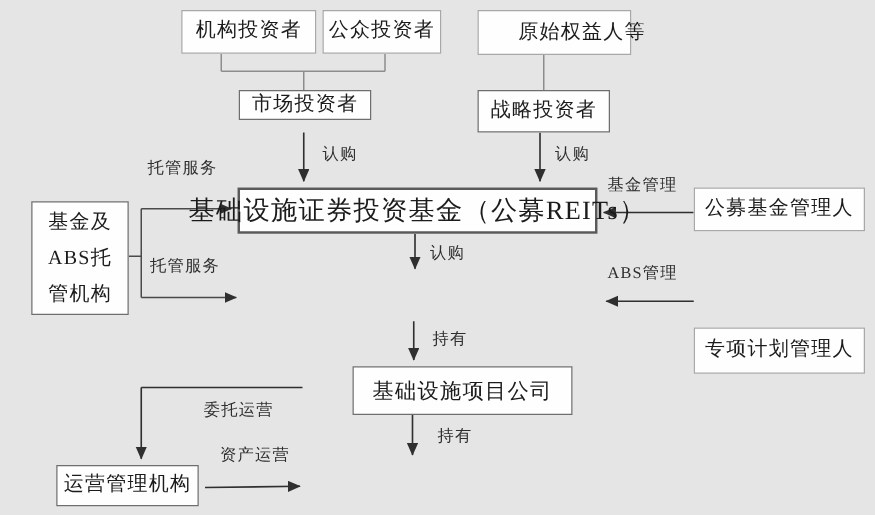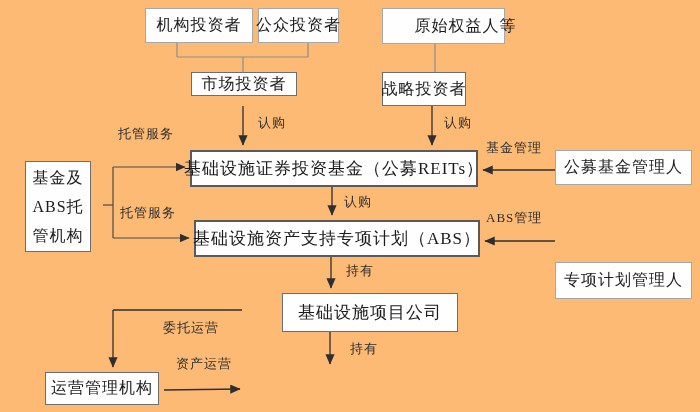--- a/index.html
+++ b/index.html
@@ -1,56 +1,56 @@
 <!DOCTYPE html>
 <html><head>
 <meta charset="utf-8">
 <style>
   html,body{margin:0;padding:0;background:#ffffff;}
   #stage{
     position:relative;
     width:700px;height:412px;
-    background:#fdba74;
+    background:#e5e5e5;
     font-family:"Liberation Serif","DejaVu Serif",serif;
     color:#1b1b1b;
     overflow:hidden;
   }
   #wires{position:absolute;left:0;top:0;width:700px;height:412px;}
   .box{
     position:absolute;
     display:flex;align-items:center;justify-content:center;
     text-align:center;
     background:#fefefe;
     border:1px solid #8f8f8f;
     font-size:16px;
     letter-spacing:1px;
     line-height:1.15;
     box-sizing:border-box;
     white-space:nowrap;
   }
   .box.light{border-color:#a8a8a8;}
-  .box.strong{border-width:2px;border-color:#5a5a5a;font-size:17px;}
+  .box.strong{border-width:2px;border-color:#5a5a5a;font-size:21px;}
   .box.mid{border-color:#6e6e6e;}
   .box.multiline{flex-direction:column;white-space:normal;}
   .box.multiline span{display:block;line-height:29px;}
   .edge-label{
     position:absolute;
     font-size:13px;
     color:#2e2e2e;
     letter-spacing:1px;
     white-space:nowrap;
   }
   
   #n-institutional{left:145px;top:8px;width:108px;height:35px;}
-  #n-public{left:258px;top:8px;width:81px;height:35px;}
+  #n-public{left:258px;top:8px;width:95px;height:35px;}
   #n-original{left:382px;top:8px;width:123px;height:36px;padding-left:44px;}
   #n-market{left:191px;top:72px;width:106px;height:24px;}
-  #n-strategic{left:382px;top:72px;width:84px;height:34px;}
+  #n-strategic{left:382px;top:72px;width:106px;height:34px;}
   #n-reits{left:190px;top:150px;width:288px;height:37px;}
-  #n-custodian{left:25px;top:161px;width:66px;height:91px;font-size:16px;}
+  #n-custodian{left:25px;top:161px;width:78px;height:91px;font-size:16px;}
   #n-fund-manager{left:555px;top:150px;width:137px;height:35px;}
   #n-abs{left:194px;top:220px;width:286px;height:37px;}
   #n-plan-manager{left:555px;top:224px;width:137px;height:37px;margin-top:38px;}
   #n-project{left:242px;top:293px;width:176px;height:39px;font-size:17px;margin-left:40px;}
   #n-operation{left:45px;top:372px;width:114px;height:33px;}
   #n-underlying{left:245px;top:369px;width:175px;height:36px;font-size:17px;}
   
   #l-custody-top{left:118px;top:125px;}
   #l-custody-bottom{left:120px;top:204px;}
   #l-subscribe-market{left:258px;top:114px;}
@@ -126,23 +126,20 @@
     <span>基础设施证券投资基金（公募REITs）</span>
   </div>
   <div id="n-custodian" class="box mid multiline">
     <span>基金及</span>
     <span>ABS托</span>
     <span>管机构</span>
   </div>
   <div id="n-fund-manager" class="box light">
     <span>公募基金管理人</span>
   </div>
-  <div id="n-abs" class="box strong">
-    <span>基础设施资产支持专项计划（ABS）</span>
-  </div>
   <div id="n-plan-manager" class="box light">
     <span>专项计划管理人</span>
   </div>
   <div id="n-project" class="box mid">
     <span>基础设施项目公司</span>
   </div>
   <div id="n-operation" class="box mid">
     <span>运营管理机构</span>
   </div>
 

